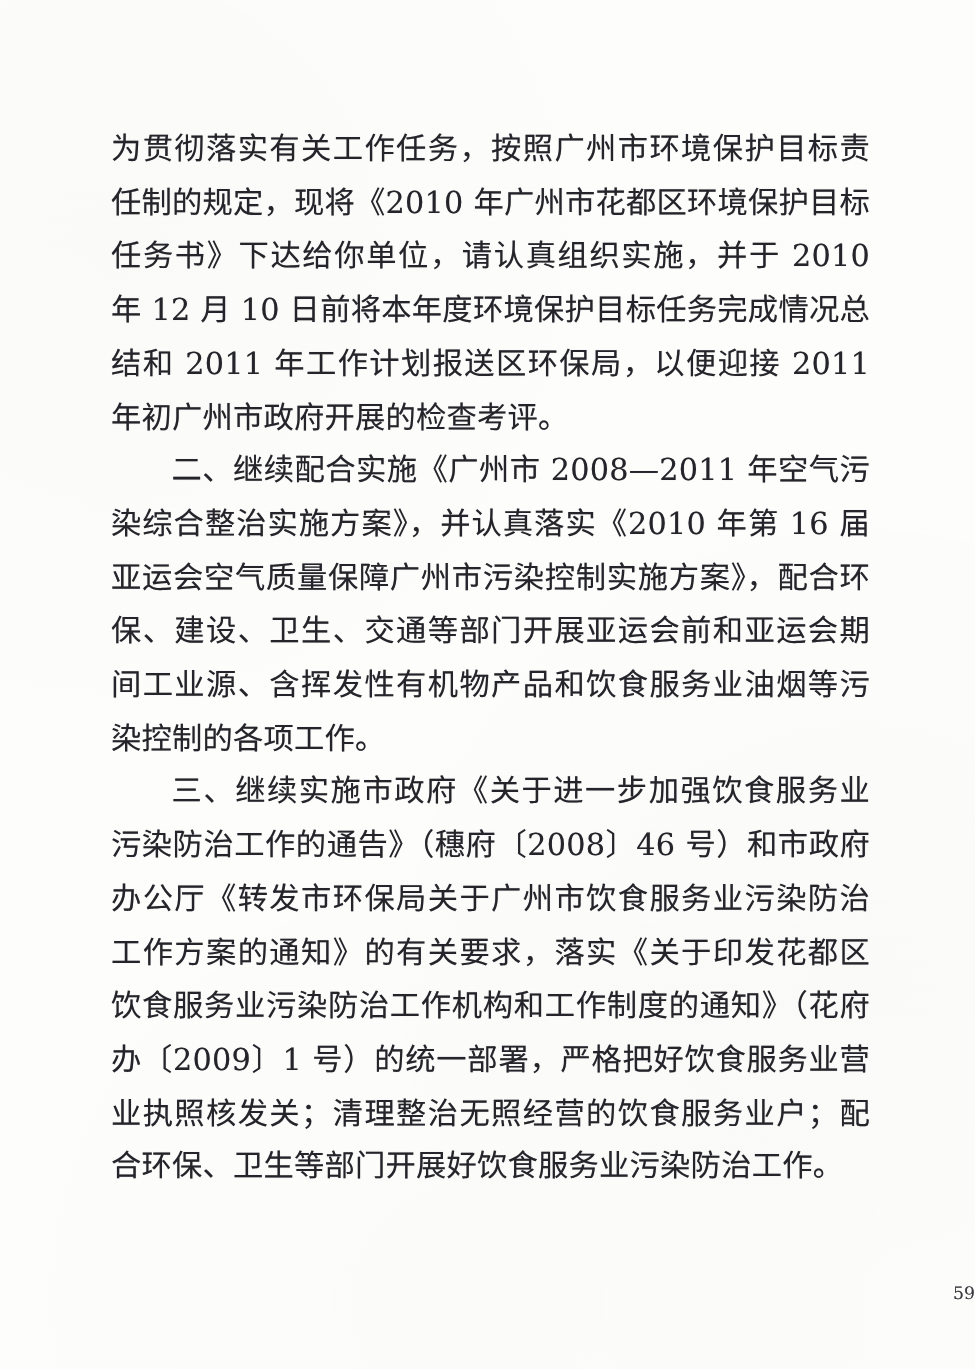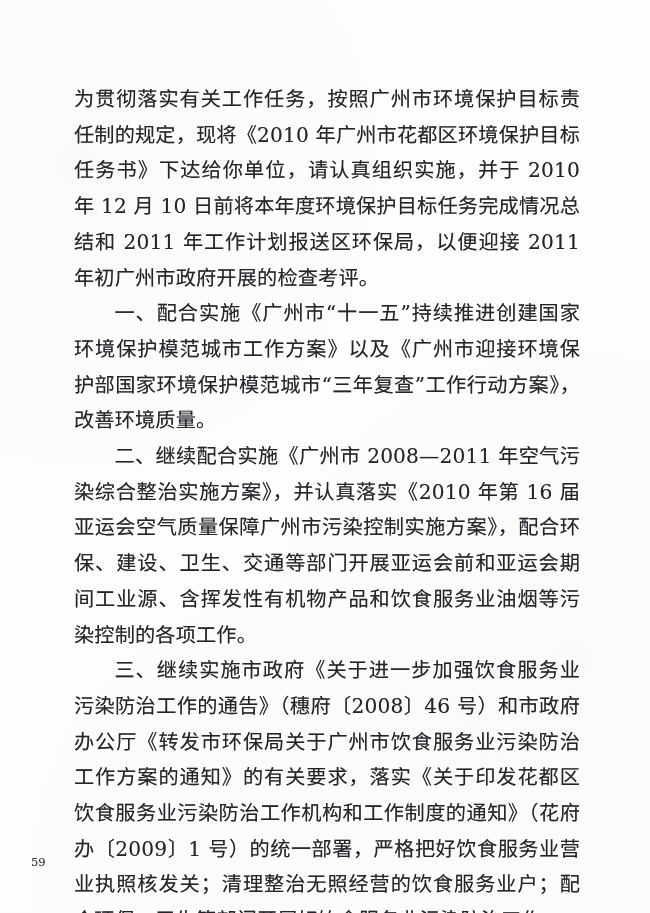--- a/index.html
+++ b/index.html
@@ -43,21 +43,21 @@
     text-shadow: 0 0 0.45px rgba(40,40,48,0.42);
   }
   .para.indent {
     text-indent: 2em;
   }
   .page-number {
     position: absolute;
     left: 0;
     right: 0;
     top: 855px;
-    text-align: left;
+    text-align: right;
     font-size: 11.5px;
     color: #3a3a40;
     font-family: "DejaVu Serif", "Liberation Serif", serif;
     text-shadow: 0 0 0.4px rgba(40,40,48,0.4);
     padding-left: 31px;
   }
   
   .scan-grain {
     position: absolute;
     inset: 0;
@@ -67,21 +67,20 @@
       repeating-linear-gradient(0deg, rgba(0,0,0,0.008) 0px, rgba(0,0,0,0) 2px, rgba(0,0,0,0) 4px);
   }
 </style>
 </head>
 <body>
 
 <div class="page">
 
   <div class="text-body">
     <p class="para">为贯彻落实有关工作任务，按照广州市环境保护目标责任制的规定，现将《2010 年广州市花都区环境保护目标任务书》下达给你单位，请认真组织实施，并于 2010 年 12 月 10 日前将本年度环境保护目标任务完成情况总结和 2011 年工作计划报送区环保局，以便迎接 2011 年初广州市政府开展的检查考评。</p>
-    <p class="para indent">一、配合实施《广州市“十一五”持续推进创建国家环境保护模范城市工作方案》以及《广州市迎接环境保护部国家环境保护模范城市“三年复查”工作行动方案》，改善环境质量。</p>
     <p class="para indent">二、继续配合实施《广州市 2008—2011 年空气污染综合整治实施方案》，并认真落实《2010 年第 16 届亚运会空气质量保障广州市污染控制实施方案》，配合环保、建设、卫生、交通等部门开展亚运会前和亚运会期间工业源、含挥发性有机物产品和饮食服务业油烟等污染控制的各项工作。</p>
     <p class="para indent">三、继续实施市政府《关于进一步加强饮食服务业污染防治工作的通告》（穗府〔2008〕46 号）和市政府办公厅《转发市环保局关于广州市饮食服务业污染防治工作方案的通知》的有关要求，落实《关于印发花都区饮食服务业污染防治工作机构和工作制度的通知》（花府办〔2009〕1 号）的统一部署，严格把好饮食服务业营业执照核发关；清理整治无照经营的饮食服务业户；配合环保、卫生等部门开展好饮食服务业污染防治工作。</p>
 
   </div>
 
   <div class="page-number">59</div>
 
   <div class="scan-grain"></div>
 
 </div>

